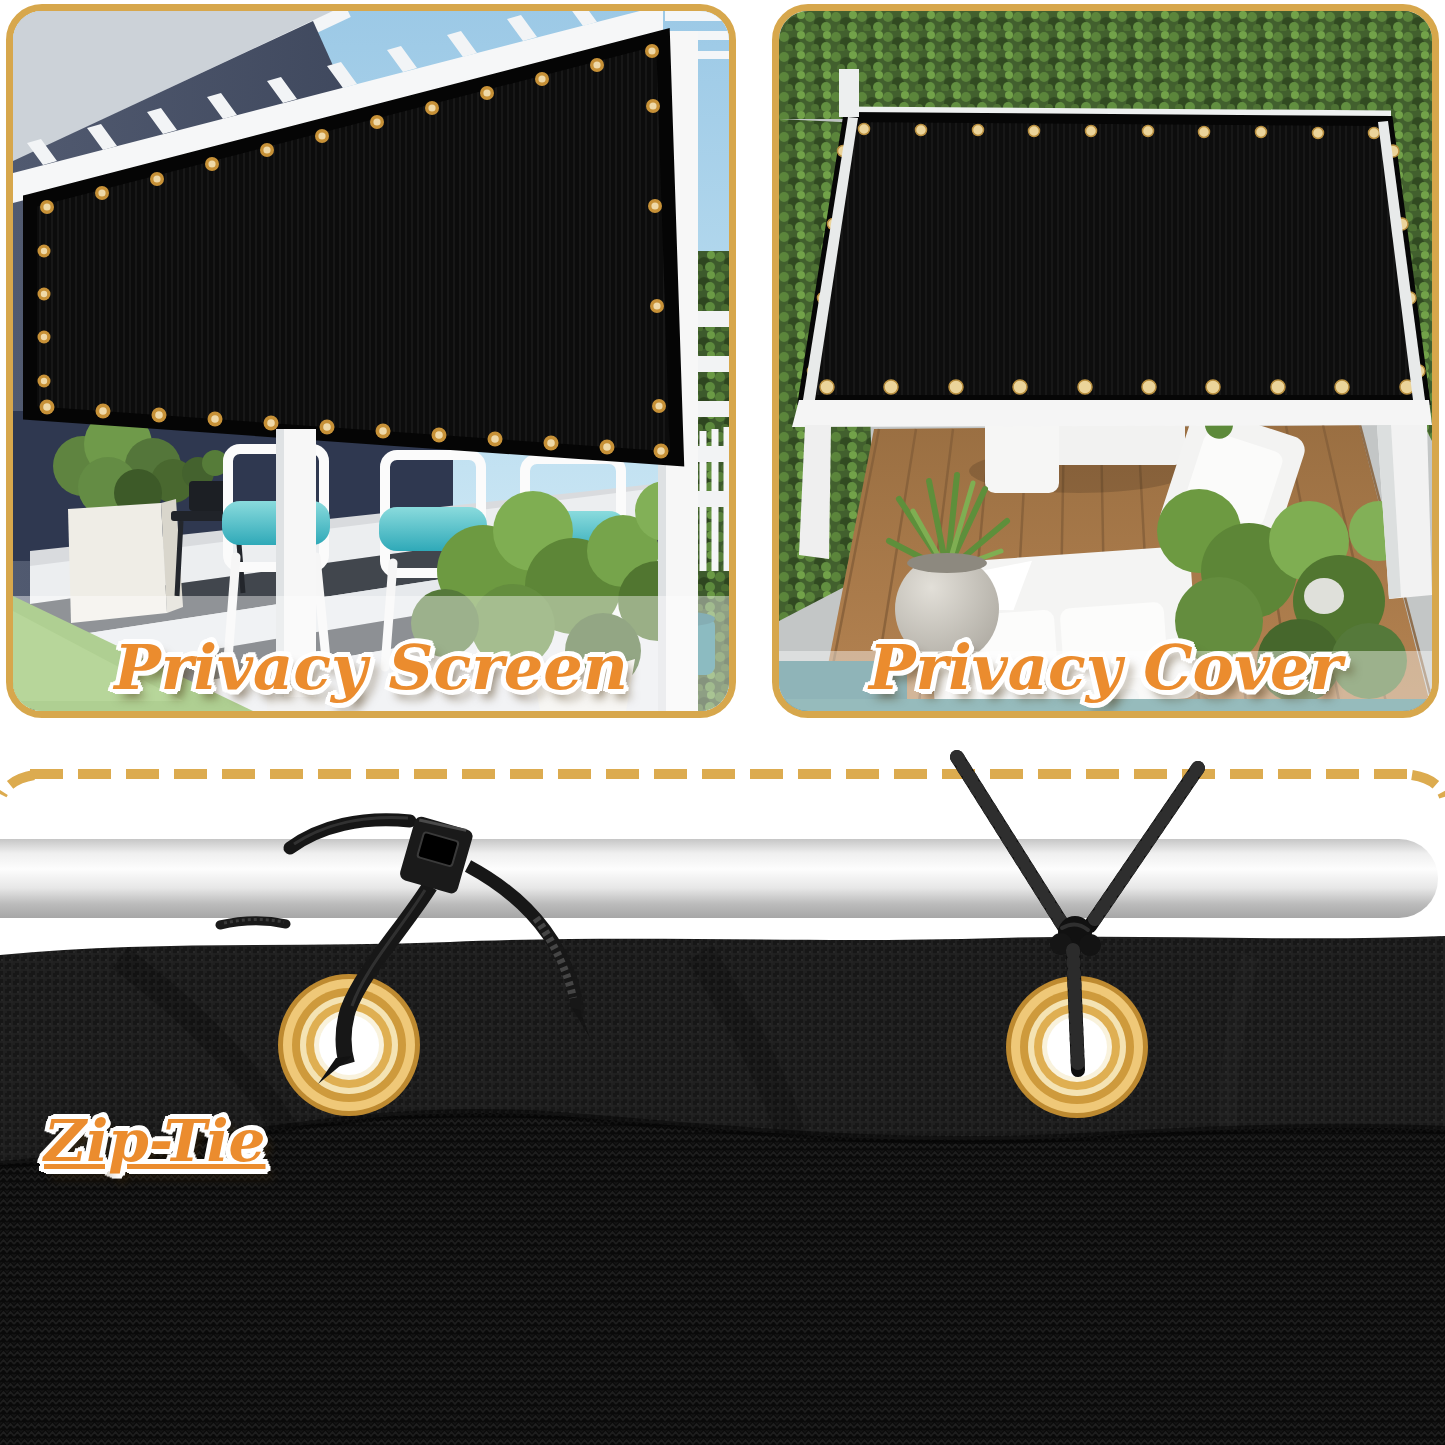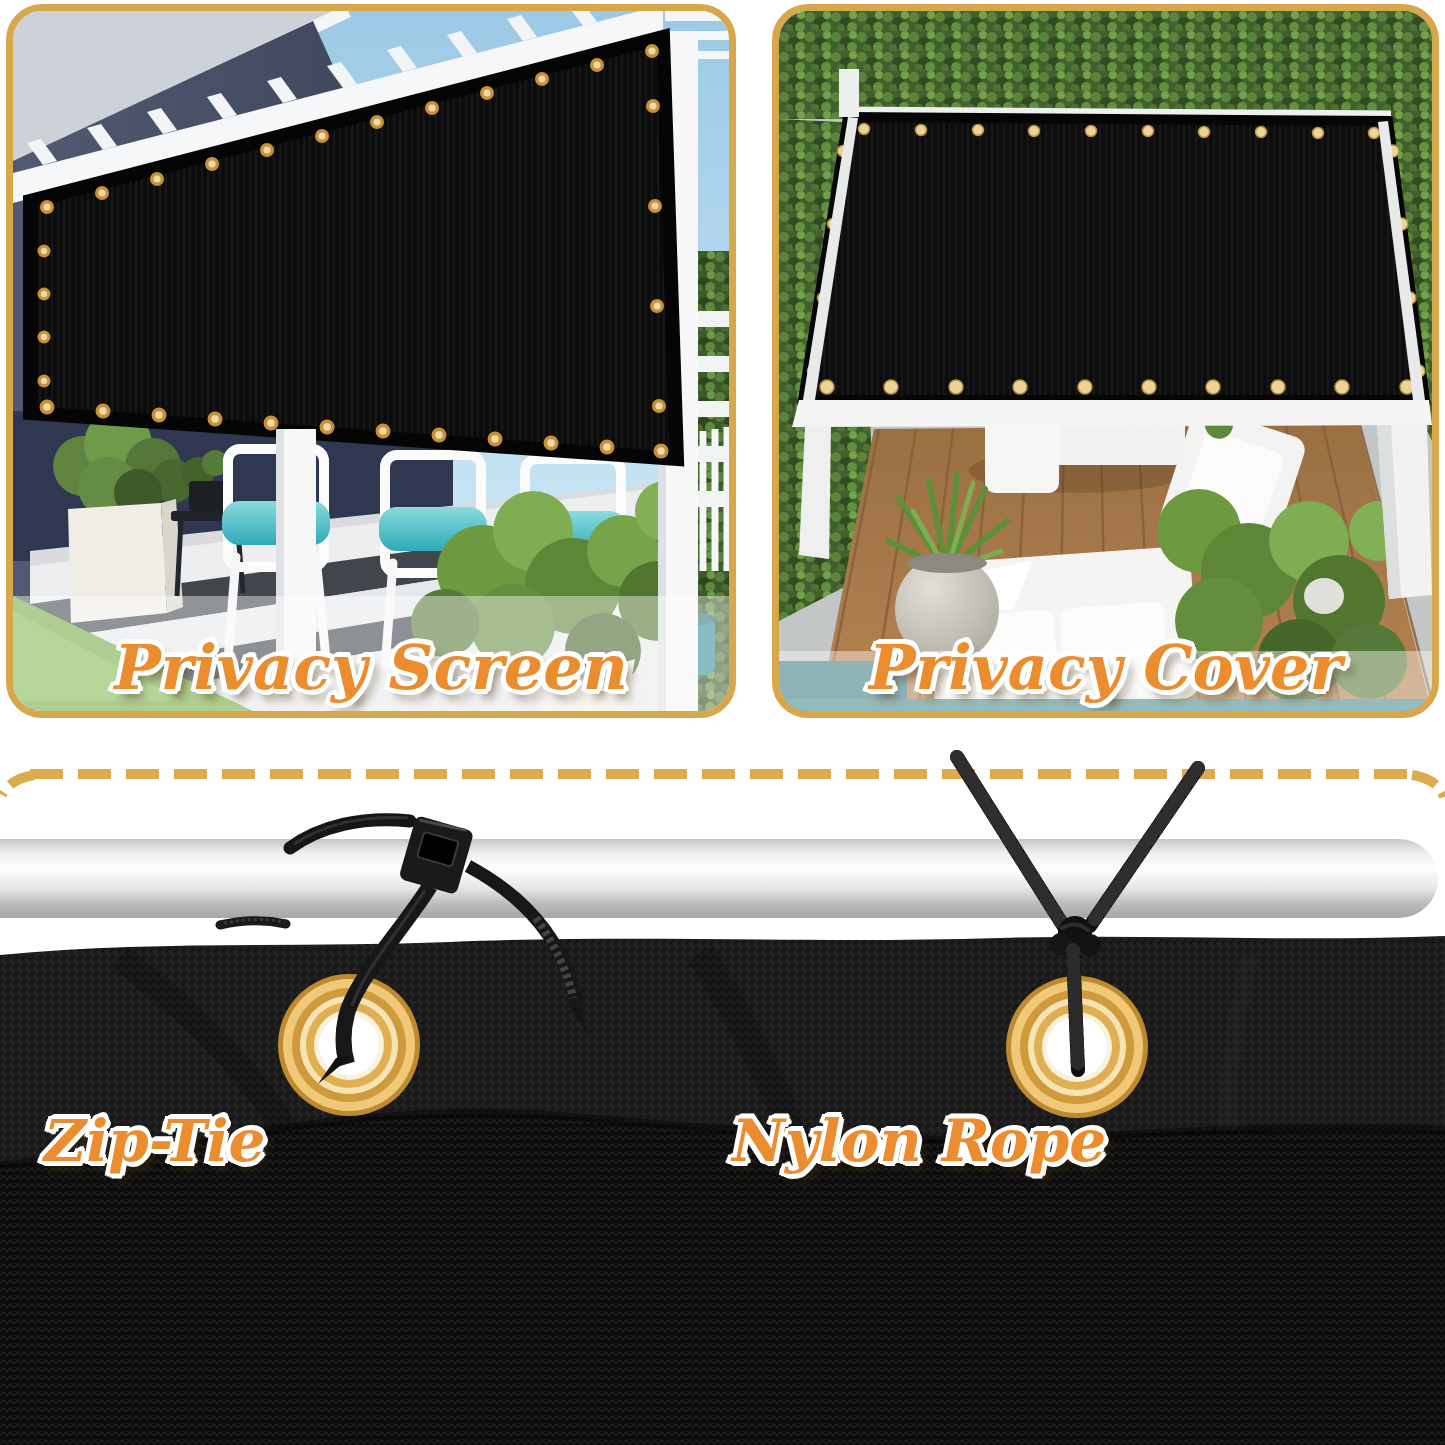--- a/index.html
+++ b/index.html
@@ -12,21 +12,21 @@
   .panel svg{display:block;}
   .caption{position:absolute;font-family:"DejaVu Serif","Liberation Serif",serif;
     font-style:italic;font-weight:bold;color:#EB8C2E;white-space:nowrap;line-height:1;
     text-shadow:
       -4px 0 0 #fff,4px 0 0 #fff,0 -4px 0 #fff,0 4px 0 #fff,
       -3px -3px 0 #fff,3px -3px 0 #fff,-3px 3px 0 #fff,3px 3px 0 #fff,
       -5px 2px 0 #fff,5px 2px 0 #fff,2px 5px 0 #fff,2px -5px 0 #fff,
       7px 9px 10px rgba(70,45,10,.55);}
   .panel-caption{left:0;right:0;bottom:12px;text-align:center;font-size:62px;}
   .bottom-caption{font-size:58px;}
-  #cap-zip{left:44px;top:1112px;}
+  #cap-zip{left:44px;top:1112px;text-decoration:underline;}
   #cap-rope{left:732px;top:1112px;}
   #bottom-svg{position:absolute;left:0;top:718px;}
 </style>
 </head>
 <body>
 
 <div id="stage">
 
   <div class="panel left">
     <svg width="716" height="700" viewBox="0 0 716 700">
@@ -483,15 +483,14 @@
       <circle cx="1075" cy="215" r="17" fill="#111"></circle>
       <circle cx="1061" cy="226" r="11" fill="#151515"></circle>
       <circle cx="1090" cy="227" r="11" fill="#131313"></circle>
       <path d="M1062,210 q14,-8 26,2" stroke="#2F2F2F" stroke-width="4" fill="none"></path>
       <path d="M1073,232 L1078,352" stroke="#0E0E0E" stroke-width="14" fill="none"></path>
       <path d="M1073,232 L1078,352" stroke="#2B2B2B" stroke-width="14" stroke-dasharray="3 8" fill="none"></path>
     </g>
   </svg>
 
   <div class="caption bottom-caption" id="cap-zip">Zip-Tie</div>
-  <div class="caption bottom-caption" id="cap-rope">Nylon Rope</div>
 
 </div>
 
 </body></html>

